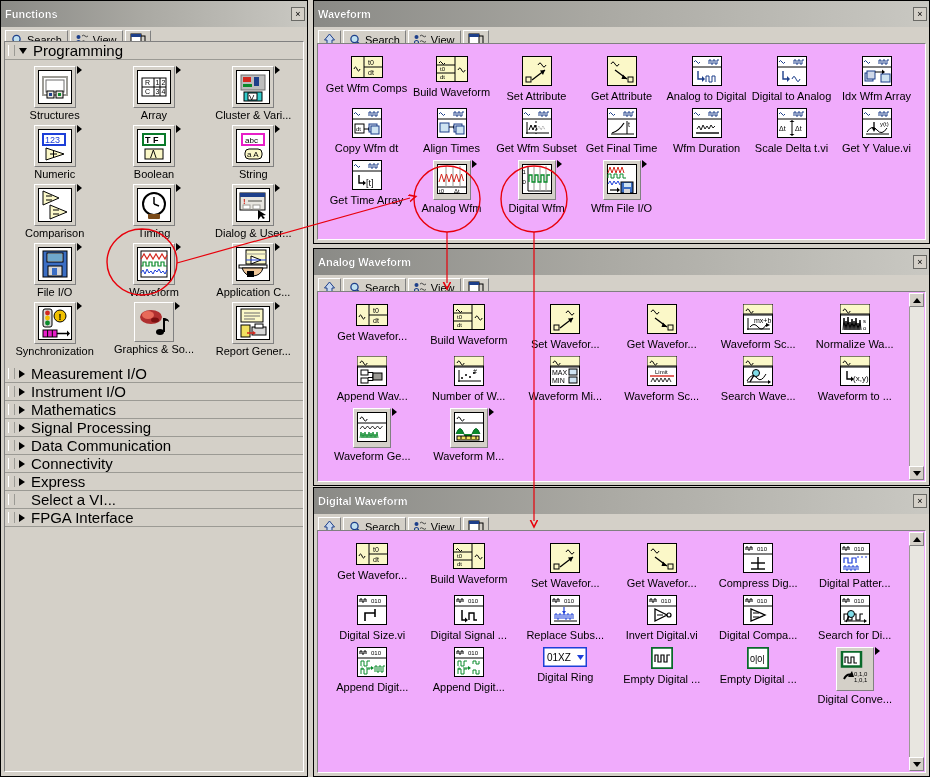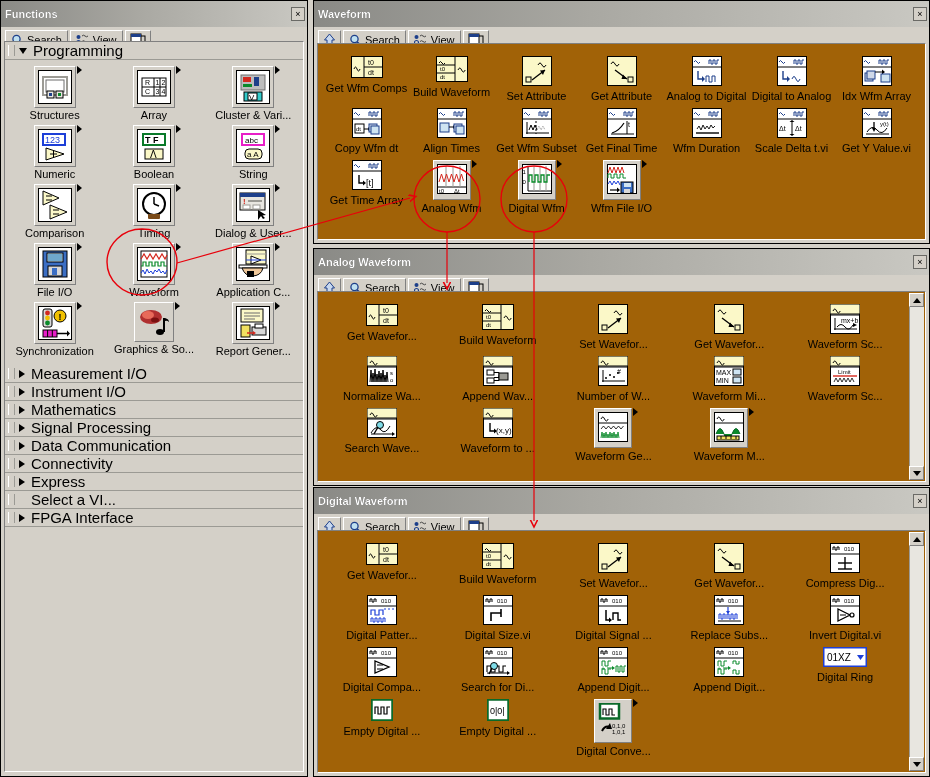--- a/index.html
+++ b/index.html
@@ -16,21 +16,21 @@
             display:flex;align-items:center;justify-content:center;font-size:9px;line-height:9px;color:#000;
             font-family:"Liberation Sans",sans-serif;}
 
   .toolbar{height:24px;display:flex;align-items:center;gap:2px;padding:2px 2px 0 4px;box-sizing:border-box;}
   .tbtn{height:20px;background:#d4d0c8;border:1px solid;border-color:#fff #808080 #808080 #fff;
         display:flex;align-items:center;gap:3px;padding:9px 5px;box-sizing:border-box;font-size:11px;}
   .tbtn.sq{padding:0 4px;}
   .tbtn .lbl{line-height:12px;}
 
   .panelbody{position:absolute;left:3px;right:3px;top:42px;bottom:3px;
-             background:#a16207;border:1px solid;border-color:#808080 #fff #fff #808080;box-sizing:border-box;
+             background:#f0abfc;border:1px solid;border-color:#808080 #fff #fff #808080;box-sizing:border-box;
              overflow:hidden;}
 
   
   #functions{left:0;top:0;width:308px;height:777px;}
   #functions .fnbody{position:absolute;left:3px;right:3px;top:40px;bottom:4px;
             border:1px solid;border-color:#808080 #fff #fff #808080;box-sizing:border-box;background:#d4d0c8;}
   .cat-head{display:flex;align-items:center;height:17px;padding-left:3px;border-bottom:1px solid #9b9a94;}
   .cat-head .grip{width:5px;height:11px;border-left:1px solid #fff;border-right:1px solid #9b9a94;margin-right:4px;}
   .cat-head .tri{width:0;height:0;margin-right:6px;}
   .tri-down{border-left:4px solid transparent;border-right:4px solid transparent;border-top:6px solid #000;}
@@ -47,21 +47,21 @@
            border-top:4px solid transparent;border-bottom:4px solid transparent;border-left:5px solid #000;}
   .sunken{background:#d4d0c8;border:1px solid;border-color:#fff #808080 #808080 #fff;padding:3px;}
   .box{width:32px;height:32px;border:1px solid #000;background:#fff;position:relative;overflow:hidden;}
 
   
   #waveform{left:313px;top:0;width:617px;height:244px;}
   #analog{left:313px;top:248px;width:617px;height:238px;}
   #digital{left:313px;top:487px;width:617px;height:290px;}
 
   .pgrid{display:grid;grid-template-columns:repeat(7,1fr);padding:12px 6px 4px 6px;}
-  .pgrid.c6{grid-template-columns:repeat(5,1fr);}
+  .pgrid.c6{grid-template-columns:repeat(6,1fr);}
   .pcell{display:flex;flex-direction:column;align-items:center;margin-bottom:6px;}
   .pcell .cap{font-size:11px;margin-top:2px;white-space:nowrap;}
 
   .vscroll{position:absolute;right:1px;top:1px;bottom:1px;width:15px;background:#d4d0c8;
            display:flex;flex-direction:column;justify-content:space-between;}
   .vscroll .ar{height:14px;background:#d4d0c8;border:1px solid;border-color:#fff #808080 #808080 #fff;
        display:flex;align-items:center;justify-content:center;box-sizing:border-box;}
   .vscroll .trk{flex:1;background:#e8e6e0;border-left:1px solid #9b9a94;}
   .tri-up-s{width:0;height:0;border-left:4px solid transparent;border-right:4px solid transparent;border-bottom:5px solid #000;}
   .tri-dn-s{width:0;height:0;border-left:4px solid transparent;border-right:4px solid transparent;border-top:5px solid #000;}

